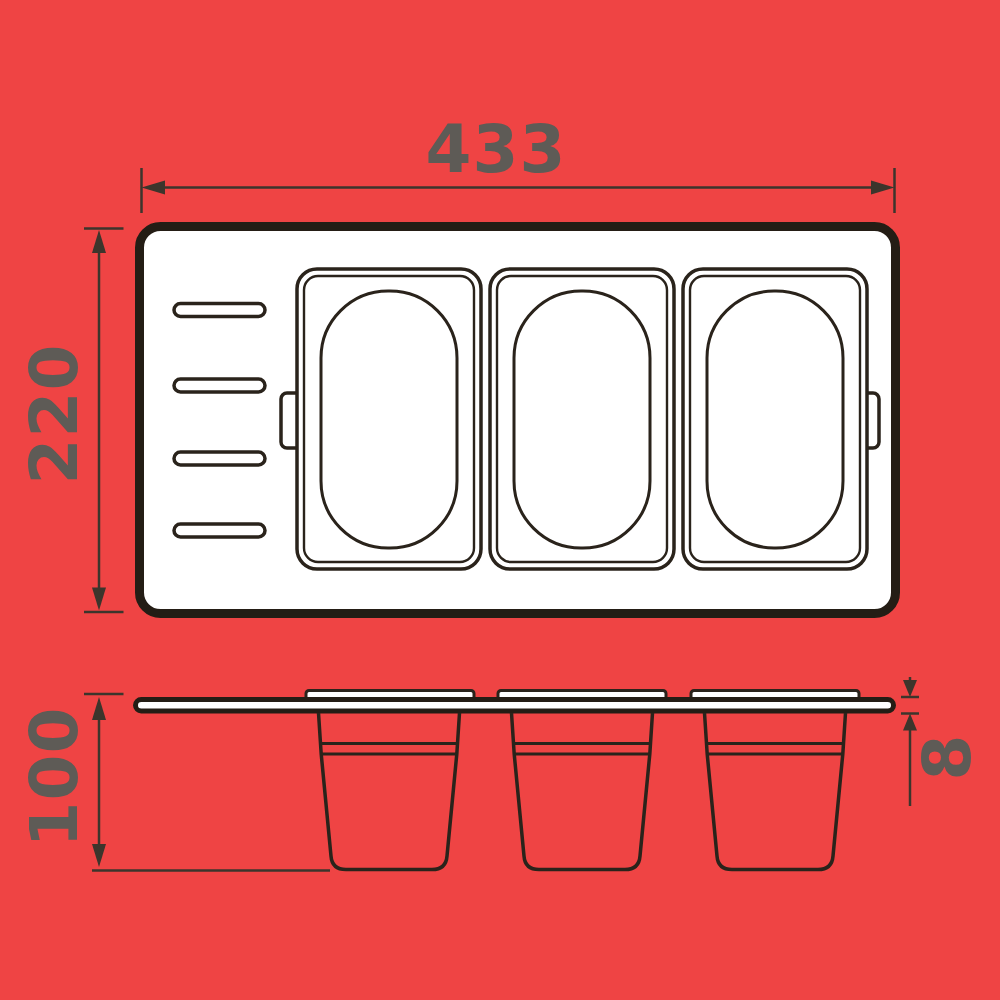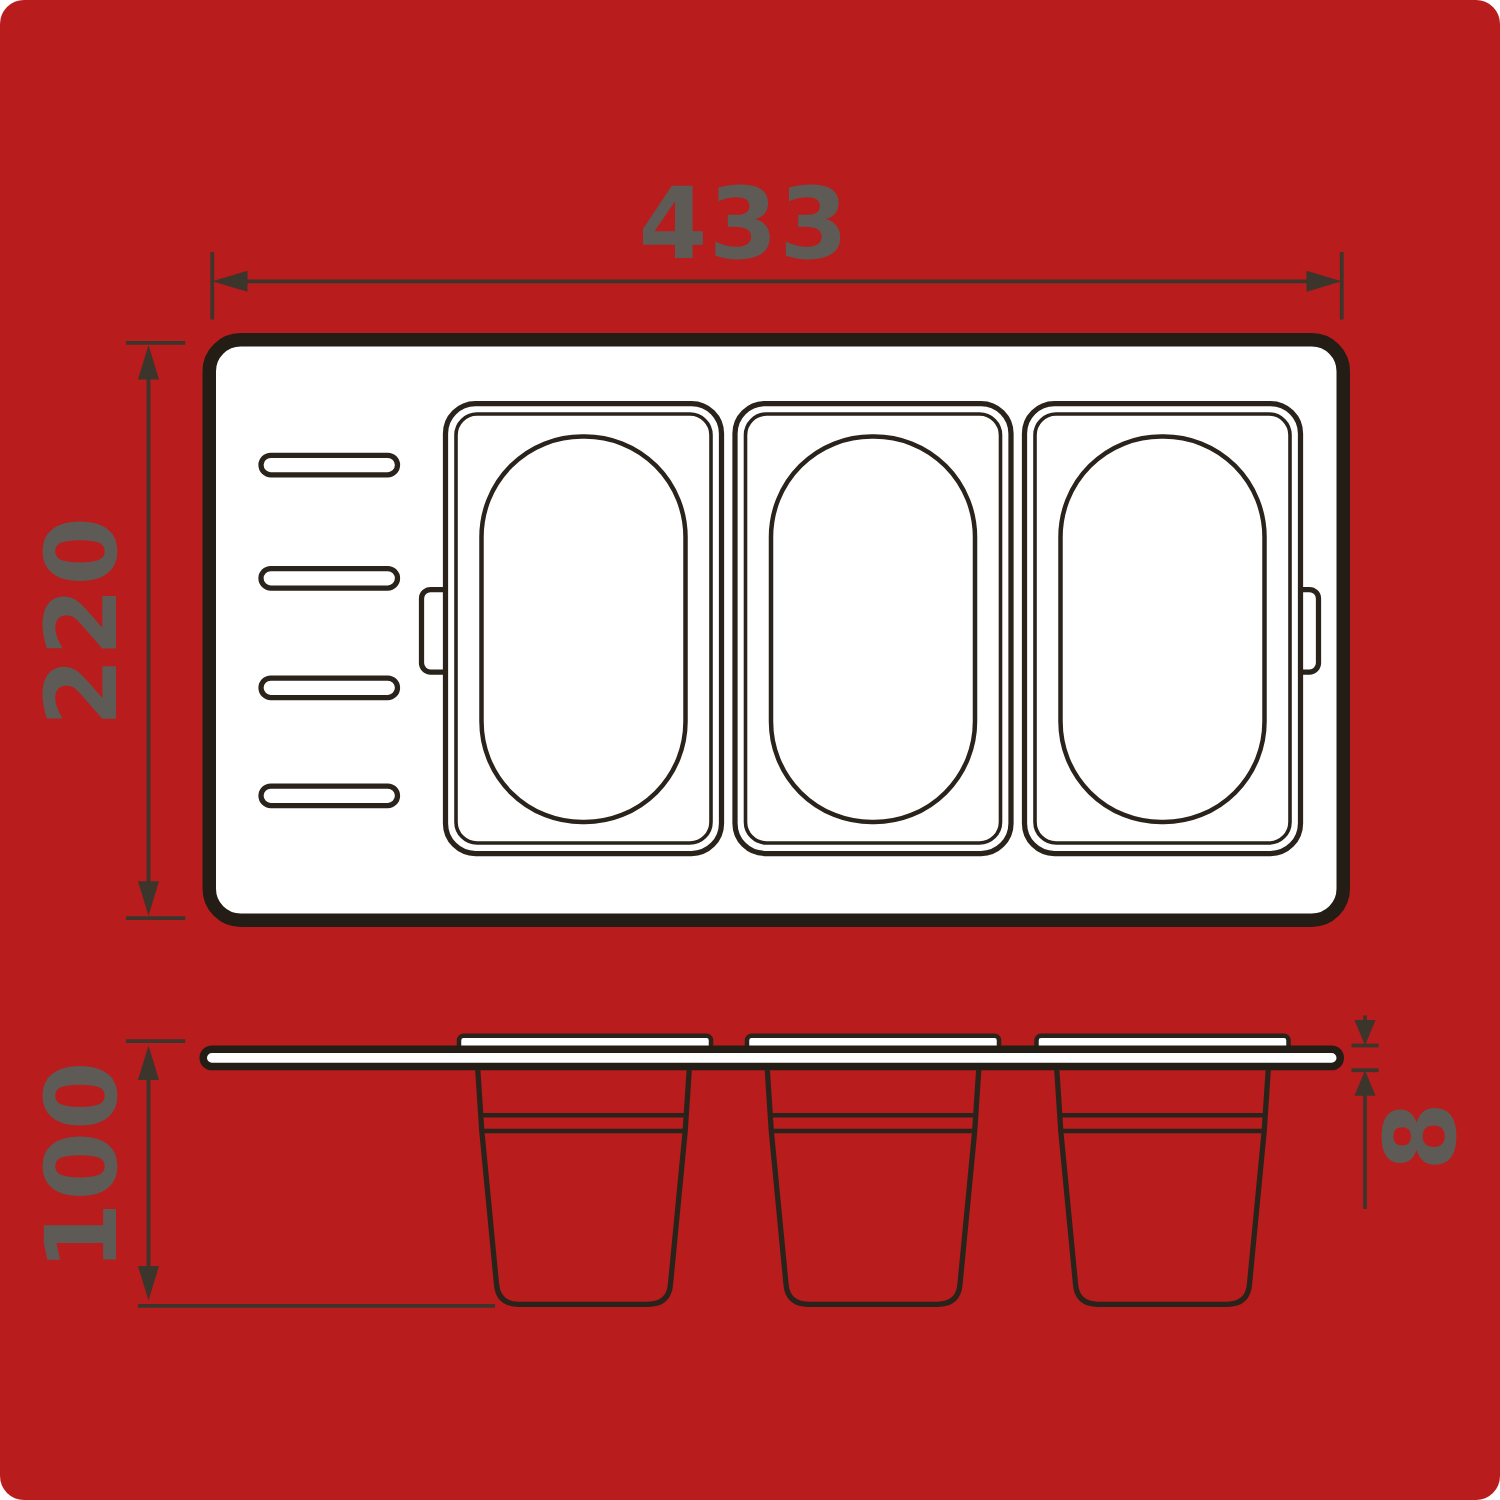--- a/index.html
+++ b/index.html
@@ -4,23 +4,22 @@
 <style>
   html, body {
     margin: 0;
     padding: 0;
     background: #ffffff;
   }
   .canvas {
     position: relative;
     width: 1000px;
     height: 1000px;
-    background: #b91c1c;
+    background: #ef4444;
     overflow: hidden;
-    border-radius: 16px;
   }
   svg { display: block; }
 
   
   .stroke-thick   { fill: #ffffff; stroke: #241d15; stroke-width: 9; }
   .stroke-med     { fill: #ffffff; stroke: #2a231b; stroke-width: 3.5; }
   .stroke-med-nf  { fill: none;    stroke: #2a231b; stroke-width: 3.5; }
   .stroke-thin-nf { fill: none;    stroke: #2a231b; stroke-width: 2.4; }
   .stroke-basin   { fill: #ffffff; stroke: #2a231b; stroke-width: 3; }
   .stroke-rim     { fill: #ffffff; stroke: #2a231b; stroke-width: 3; }

